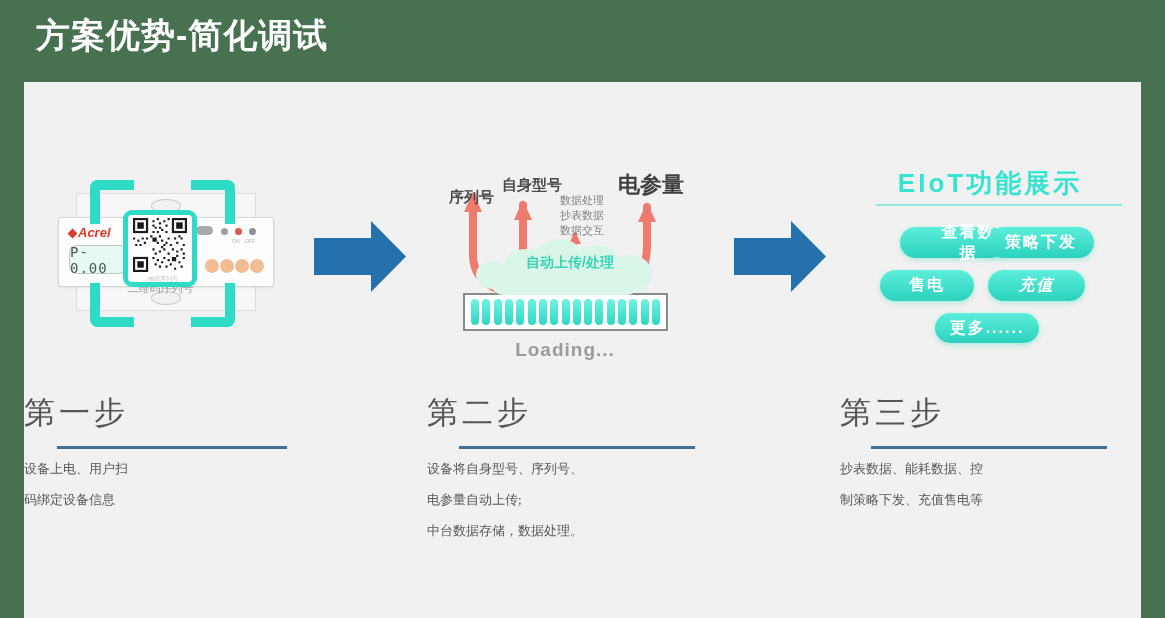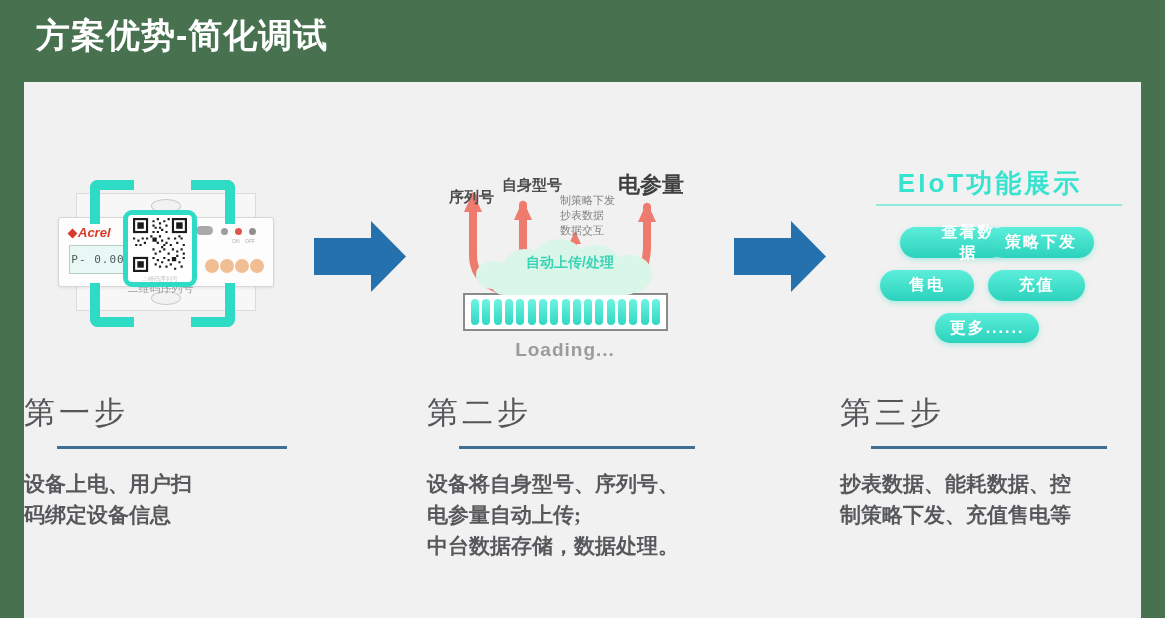--- a/index.html
+++ b/index.html
@@ -20,41 +20,40 @@
   }
   .abs{position:absolute;}
   
   .step-col{position:absolute;top:310px;width:300px;}
   .step-title{
     font-family:"Liberation Serif","DejaVu Serif",serif;
     font-size:31px;color:#55565a;letter-spacing:4px;
   }
   .step-underline{height:3px;background:#3f6f94;margin-top:12px;}
   .step-desc{
-    margin-top:20px;font-size:21px;line-height:31px;color:#57585b;
+    margin-top:4px;font-size:13px;line-height:31px;color:#57585b;
     font-family:"Liberation Serif","DejaVu Serif",serif;
-    font-weight:bold;
   }
   
   .big-arrow{position:absolute;top:139px;width:92px;height:71px;}
   
   .plate{position:absolute;background:#f7f7f7;border:1px solid #dcdcdc;}
   .oval-slot{position:absolute;width:28px;height:12px;border:1px solid #c9c9c9;border-radius:50%;background:#f2f2f2;}
   .meter-face{
     position:absolute;left:34px;top:135px;width:214px;height:68px;
     background:#fdfdfd;border:1px solid #d6d6d6;border-radius:3px;
     box-shadow:0 1px 3px rgba(0,0,0,.08);
   }
   .acrel-brand{position:absolute;left:10px;top:7px;font-size:13px;font-style:italic;font-weight:bold;color:#d93a2c;}
   .acrel-mark{display:inline-block;width:7px;height:7px;background:#d93a2c;transform:rotate(45deg);margin-right:2px;}
   .acrel-suffix{position:absolute;left:60px;top:10px;font-size:10px;color:#e05748;font-style:normal;font-weight:normal;}
   .lcd{
     position:absolute;left:10px;top:27px;width:56px;height:27px;
-    background:#e8f8f4;border:1px solid #b7cbc6;border-radius:1px;
-    font-family:"DejaVu Sans Mono",monospace;font-size:11px;color:#4a5a58;
+    background:#e8f8f4;border:1px solid #b7cbc6;border-radius:8px;
+    font-family:"DejaVu Sans Mono",monospace;font-size:14px;color:#4a5a58;
     display:flex;align-items:center;justify-content:center;letter-spacing:1px;
   }
   .switch-pill{position:absolute;left:137px;top:8px;width:17px;height:9px;border-radius:5px;background:#a9a9a9;}
   .ind-dot{position:absolute;top:10px;width:7px;height:7px;border-radius:50%;}
   .ind-label{position:absolute;top:20px;font-size:5px;color:#b0b0b0;}
   .meter-btn{position:absolute;top:41px;width:14px;height:14px;border-radius:50%;background:#f1bd92;}
   .qr-frame{
     position:absolute;left:99px;top:128px;width:74px;height:77px;
     border:5px solid #2edcc6;border-radius:9px;background:#ffffff;z-index:3;
     box-sizing:border-box;text-align:center;
@@ -190,21 +189,21 @@
       <path d="M108,143 C70,140 38,132 38,100 L38,42" marker-end="url(#ahBig)"></path>
       <path d="M112,135 C95,128 88,115 88,92 L88,50" marker-end="url(#ahBig)"></path>
       <path d="M158,140 C195,137 212,125 212,90 L212,52" marker-end="url(#ahBig)"></path>
     </g>
     <path d="M140,95 L140,80" fill="none" stroke="#ef7b6f" stroke-width="4" stroke-linecap="round" marker-end="url(#ahSmall)"></path>
   </svg>
 
   <div class="dg-label" style="left:425px;top:82px;margin-top:24px;">序列号</div>
   <div class="dg-label" style="left:478px;top:94px;">自身型号</div>
   <div class="dg-datalist" style="left:536px;top:111px;">
-    <div>制策略下发</div>
+    <div>数据处理</div>
     <div>抄表数据</div>
     <div>数据交互</div>
   </div>
   <div class="dg-label dg-param" style="left:594px;top:88px;">电参量</div>
 
   <div class="cloud">
     <i style="left:-14px;top:18px;width:34px;height:28px;"></i>
     <i style="left:12px;top:6px;width:46px;height:42px;"></i>
     <i style="left:40px;top:-4px;width:58px;height:54px;"></i>
     <i style="left:80px;top:2px;width:52px;height:48px;"></i>
@@ -233,21 +232,21 @@
       <i></i>
   </div>
   <div class="loading-text">Loading...</div>
 
   <div class="eiot-title">EIoT功能展示</div>
   <div class="eiot-underline"></div>
 
   <button class="pill" style="left:876px;top:145px;width:106px;padding-left:37px;">查看数据</button>
   <button class="pill" style="left:964px;top:145px;width:106px;">策略下发</button>
   <button class="pill" style="left:856px;top:188px;width:94px;">售电</button>
-  <button class="pill" style="left:964px;top:188px;width:97px;">充值</button>
+  <button class="pill" style="left:964px;top:188px;width:97px;font-style:italic;">充值</button>
   <button class="pill" style="left:911px;top:231px;width:104px;height:30px;">更多......</button>
 
   <div class="step-col" style="left:0px;">
     <div class="step-title">第一步</div>
     <div class="step-underline" style="margin-left:33px;width:230px;"></div>
     <div class="step-desc">
       <div>设备上电、用户扫</div>
       <div>码绑定设备信息</div>
     </div>
   </div>

